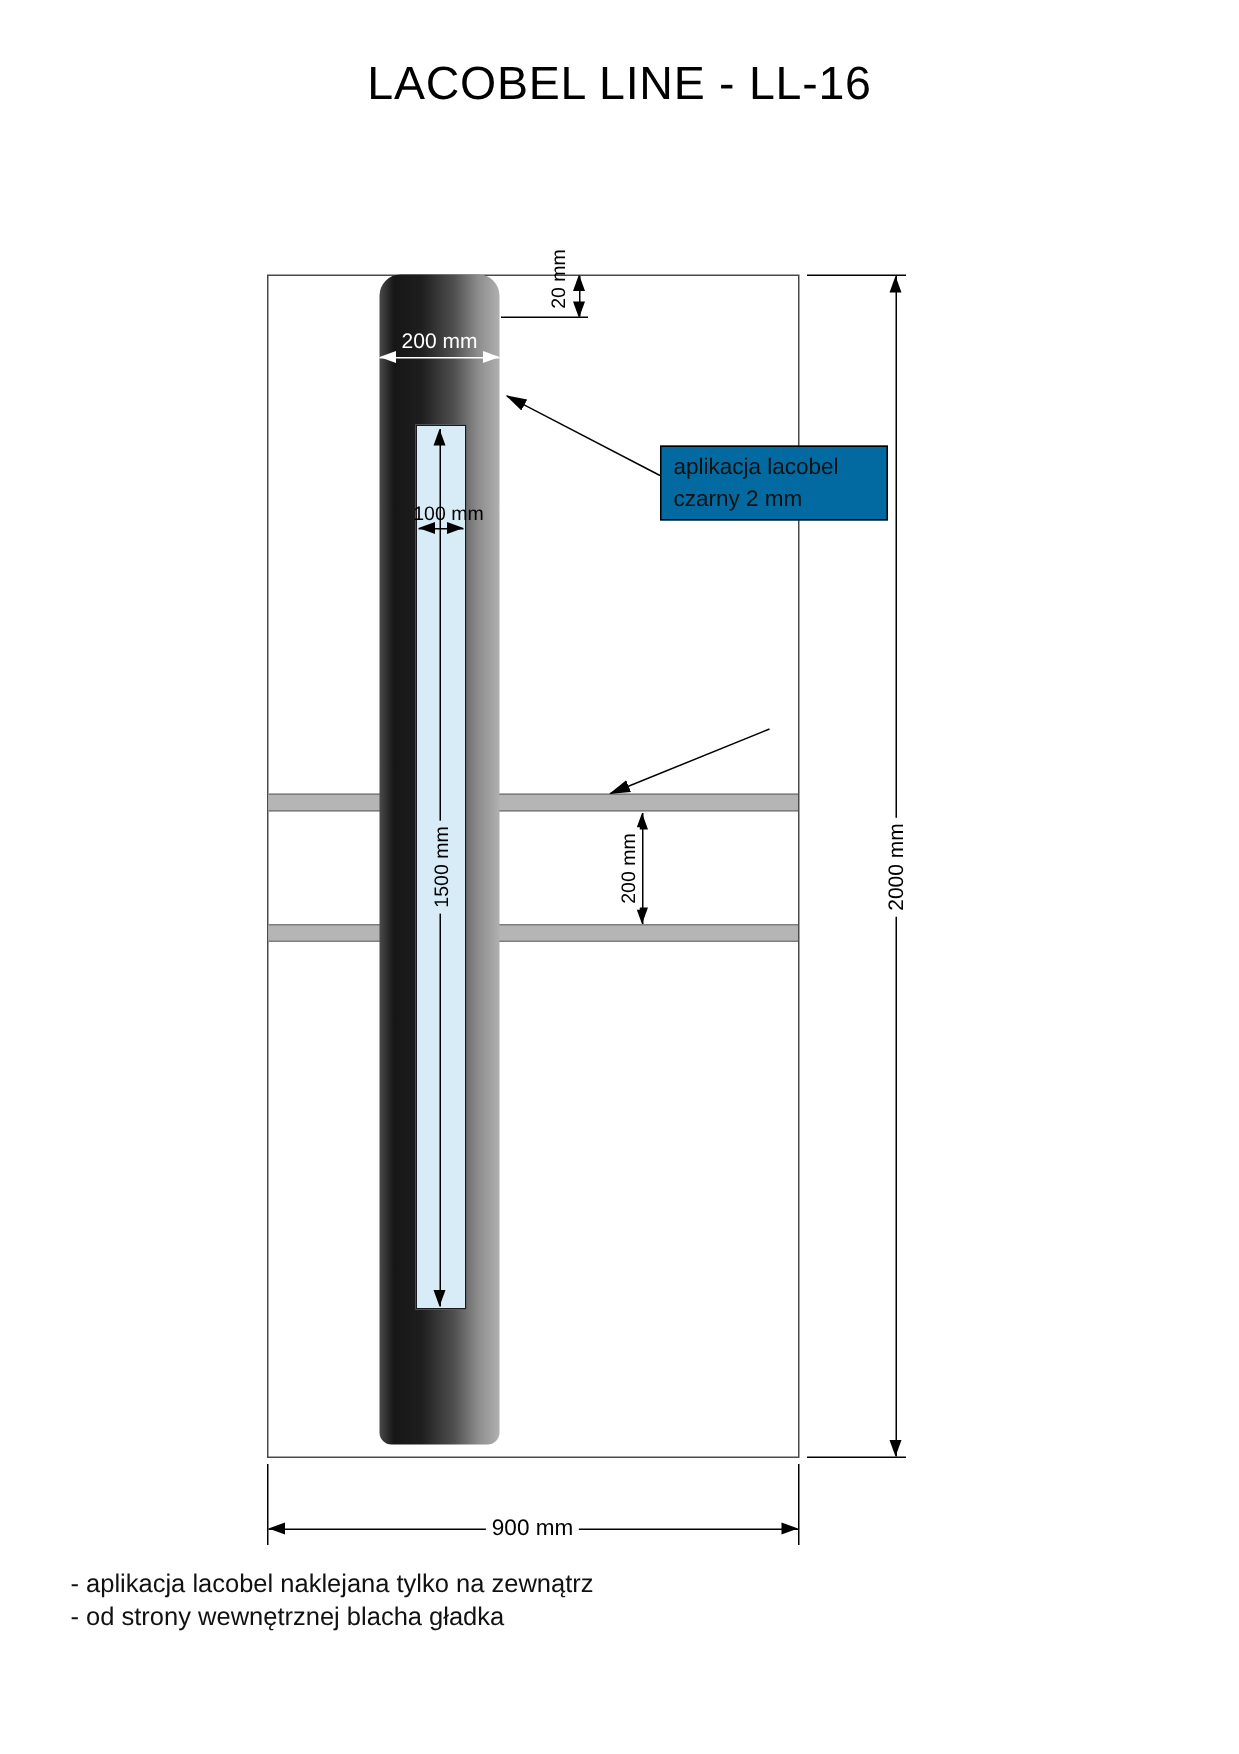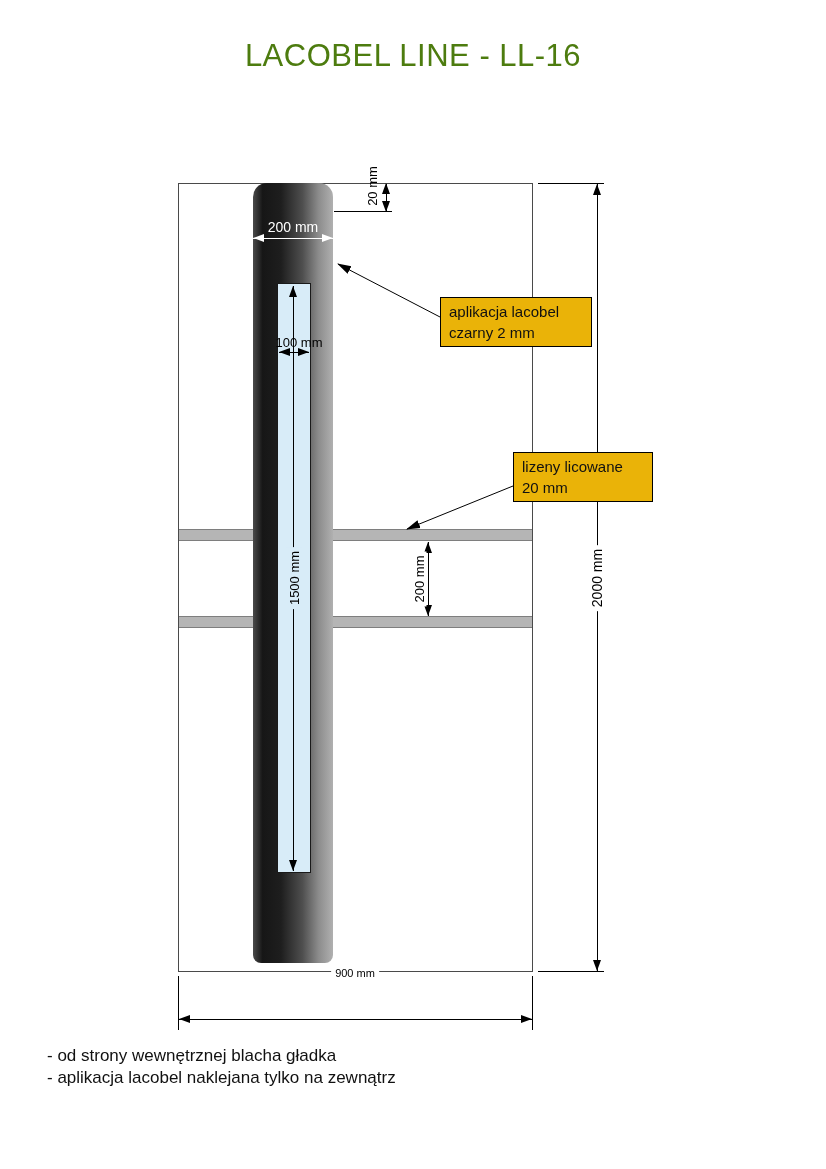--- a/index.html
+++ b/index.html
@@ -1,19 +1,19 @@
 <!DOCTYPE html>
 <html><head>
 <meta charset="utf-8">
 <style>
   html,body{margin:0;padding:0;background:#fff;}
   .page{position:relative;width:826px;height:1169px;background:#ffffff;overflow:hidden;
         font-family:"Liberation Sans","DejaVu Sans",sans-serif;color:#1a1a1a;}
   .title{position:absolute;left:0;top:38px;width:100%;text-align:center;
-         font-size:31px;color:#4d7c0f;letter-spacing:0.5px;}
+         font-size:31px;color:#000000;letter-spacing:0.5px;}
   .panel{position:absolute;left:178px;top:183px;width:355px;height:789px;
          border:1px solid #4a4a4a;box-sizing:border-box;background:#fff;}
   .band{position:absolute;left:179px;width:353px;height:12px;background:#b5b5b5;
         border-top:1px solid #7e7e7e;border-bottom:1px solid #7e7e7e;box-sizing:border-box;z-index:1;}
   .band1{top:529px;} .band2{top:616px;}
   .strip{position:absolute;left:253px;top:183px;width:80px;height:780px;z-index:2;
          border-radius:14px 14px 8px 8px;
          background:linear-gradient(90deg,#4a4a4a 0%,#161616 12%,#1e1e1e 35%,#4f4f4f 62%,#8c8c8c 82%,#b0b0b0 100%);}
   .glass{position:absolute;left:277px;top:283px;width:34px;height:590px;z-index:3;
          background:#d8ecf8;border:1px solid #1a1a1a;box-sizing:border-box;}
@@ -24,21 +24,21 @@
   .ah{position:absolute;width:0;height:0;border-style:solid;border-color:transparent;}
   .ah.left{border-width:4px 11px 4px 0;border-right-color:currentColor;}
   .ah.right{border-width:4px 0 4px 11px;border-left-color:currentColor;}
   .ah.up{border-width:0 4px 11px 4px;border-bottom-color:currentColor;}
   .ah.down{border-width:11px 4px 0 4px;border-top-color:currentColor;}
   .hlabel{position:absolute;transform:translate(-50%,-50%);font-size:14px;white-space:nowrap;}
   .vlabel{position:absolute;transform:translate(-50%,-50%) rotate(-90deg);font-size:13px;white-space:nowrap;}
   .bgw{background:#ffffff;padding:0 4px;}
   .bgg{background:#d8ecf8;padding:0 4px;}
   .leaders{position:absolute;left:0;top:0;z-index:4;pointer-events:none;}
-  .callout{position:absolute;z-index:5;border:1px solid #000;background:#eab308;
+  .callout{position:absolute;z-index:5;border:1px solid #000;background:#0369a1;
            padding:3px 8px;font-size:15px;line-height:21px;color:#111;}
   .co1{left:440px;top:297px;width:134px;}
   .co2{left:513px;top:452px;width:122px;}
   .notes{position:absolute;left:47px;top:1045px;font-size:17px;line-height:22px;color:#111;}
   .notes .head{font-weight:bold;}
 </style>
 </head>
 <body>
 
 <div class="page">
@@ -95,40 +95,36 @@
     <i class="ah down" style="left:593px;top:960px"></i>
     <div class="vlabel bgw" style="left:597px;top:578px;font-size:14px">2000 mm</div>
   </div>
 
   <div class="dim">
     <div class="vline" style="left:178px;top:976px;height:54px"></div>
     <div class="vline" style="left:532px;top:976px;height:54px"></div>
     <div class="hline" style="left:179px;top:1019px;width:353px"></div>
     <i class="ah left" style="left:179px;top:1015px"></i>
     <i class="ah right" style="left:521px;top:1015px"></i>
-    <div class="hlabel bgw" style="left:355px;top:973px;font-size:11px">900 mm</div>
+    <div class="hlabel bgw" style="left:355px;top:1019px;font-size:15px">900 mm</div>
   </div>
 
   <svg class="leaders" width="826" height="1169" viewBox="0 0 826 1169">
     <defs>
       <marker id="arr" markerWidth="14" markerHeight="10" refX="13" refY="5" orient="auto" markerUnits="userSpaceOnUse">
         <polygon points="14,5 0,0.8 0,9.2" fill="#000"></polygon>
       </marker>
     </defs>
     <line x1="440" y1="317" x2="338" y2="264" stroke="#000" stroke-width="1" marker-end="url(#arr)"></line>
     <line x1="513" y1="486" x2="407" y2="529" stroke="#000" stroke-width="1" marker-end="url(#arr)"></line>
   </svg>
 
   <div class="callout co1">
     <div>aplikacja lacobel</div>
     <div>czarny 2 mm</div>
   </div>
-  <div class="callout co2">
-    <div>lizeny licowane</div>
-    <div>20 mm</div>
-  </div>
 
   <div class="notes">
+    <div>- aplikacja lacobel naklejana tylko na zewnątrz</div>
     <div>- od strony wewnętrznej blacha gładka</div>
-    <div>- aplikacja lacobel naklejana tylko na zewnątrz</div>
   </div>
 
 </div>
 
 </body></html>

